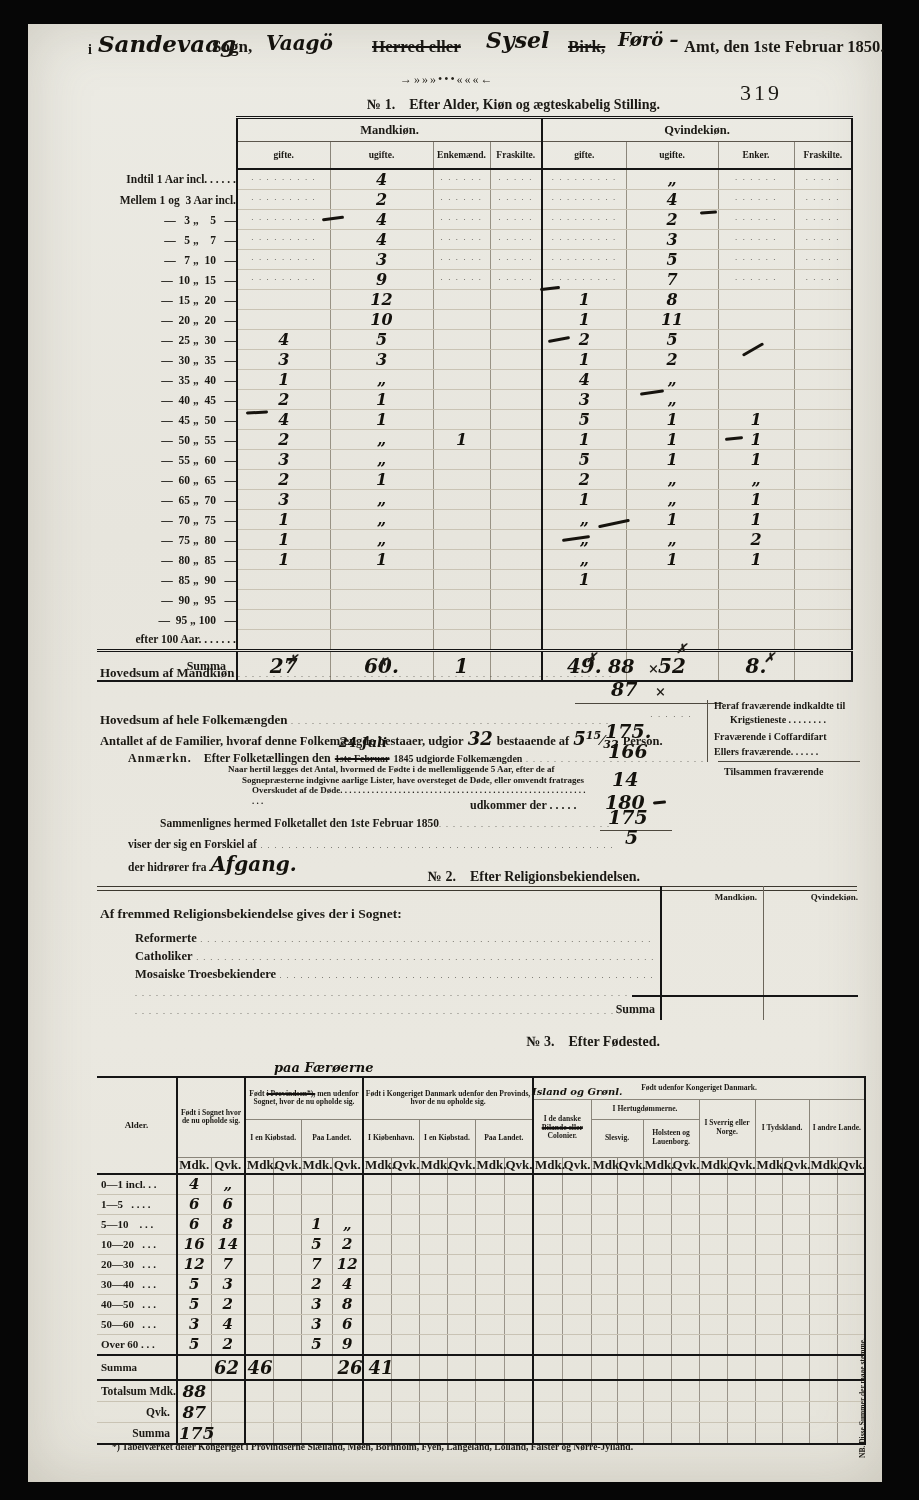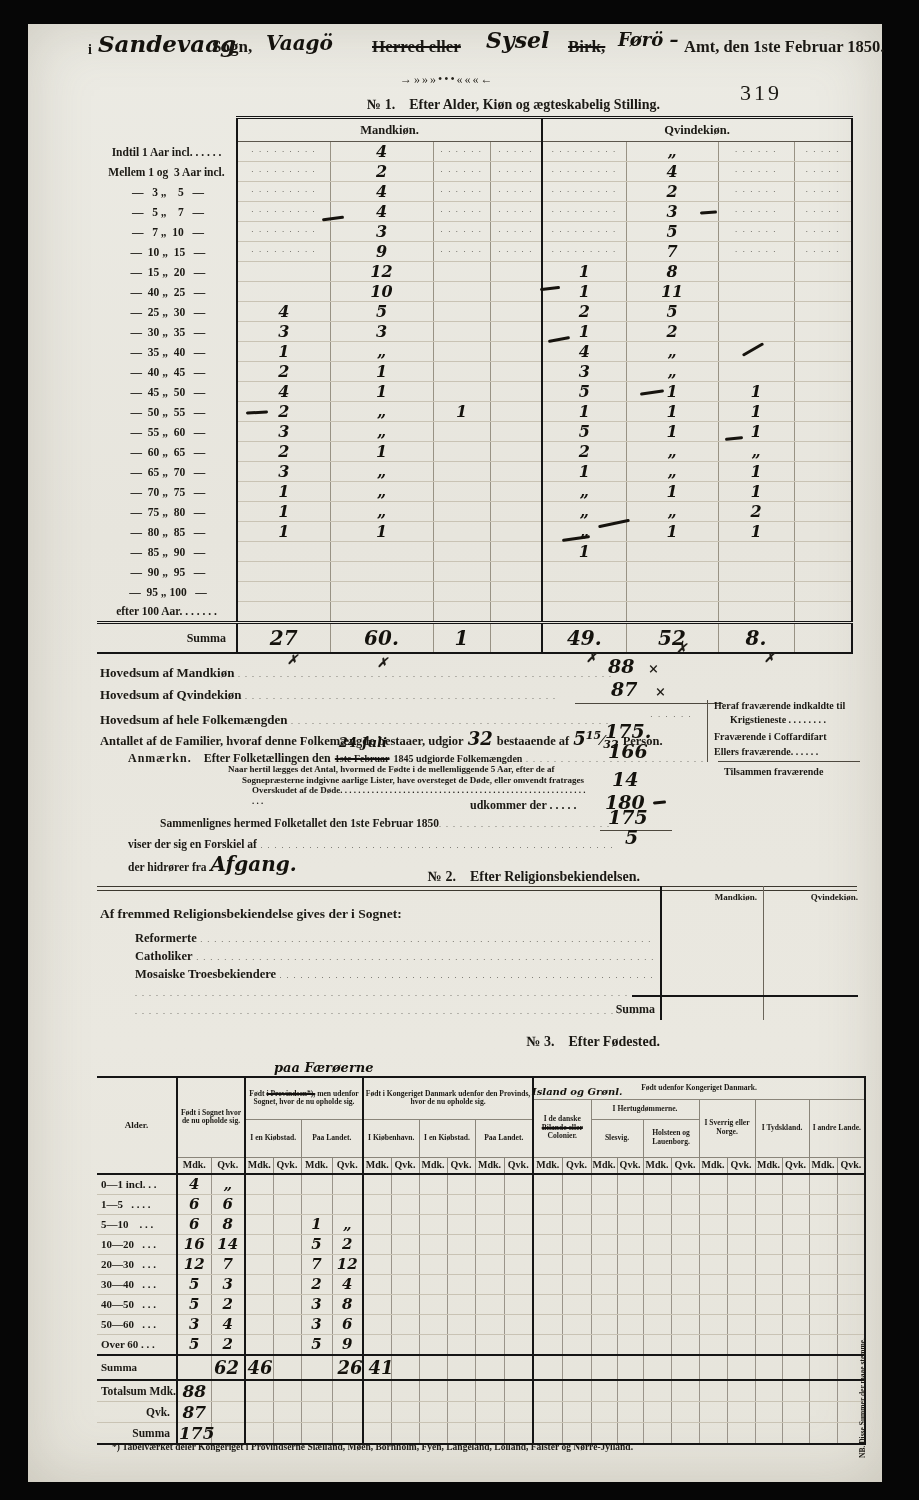--- a/index.html
+++ b/index.html
@@ -19,21 +19,21 @@
   
   table{border-collapse:collapse;table-layout:fixed;}
   .t1{position:absolute;left:97px;top:116px;width:755px;}
   .t1 th,.t1 td{padding:0;overflow:hidden;}
   .t1 .grp{border-top:3px double #151515;border-bottom:1px solid #5c564c;height:22px;
            font-size:12.5px;font-weight:700;border-left:1px solid #8a857a;}
   .t1 .sub{height:26px;font-size:9.5px;font-weight:700;border-bottom:2px solid #151515;
            border-left:1px solid #8a857a;}
   .t1 .hempty{border:none;}
   .t1 td{height:19px;text-align:center;border-bottom:1px solid #c9c3b4;border-left:1px solid #989284;}
-  .t1 td.t1lbl{border:none;text-align:center;font-size:11.5px;font-weight:700;white-space:pre;
+  .t1 td.t1lbl{border:none;text-align:right;font-size:11.5px;font-weight:700;white-space:pre;
                font-family:"Liberation Serif",serif;}
   .t1 .hv-l{border-left:2px solid #151515 !important;}
   .t1 .hv-r{border-right:2px solid #151515 !important;}
   .hwn{font-family:"DejaVu Serif",serif;font-style:italic;font-weight:700;font-size:16px;color:#14120d;}
   .t1 tr.sumrow td{border-top:3px double #151515;border-bottom:2px solid #151515;height:28px;}
   .t1 tr.sumrow td.hwn{font-size:20px;}
   .t1 tr.sumrow td.t1lbl{border-top:3px double #151515;font-size:12px;text-align:right;padding-right:10px;}
 
   
   .sumline{position:absolute;left:100px;width:512px;white-space:nowrap;overflow:hidden;}
@@ -55,21 +55,21 @@
   .t3{position:absolute;left:97px;top:1076px;width:762px;}
   .t3 th,.t3 td{padding:0 1px;overflow:visible;}
   .t3 th{font-size:7.6px;font-weight:700;line-height:1.15;border-left:1px solid #8a857a;
          border-bottom:1px solid #8a857a;vertical-align:middle;text-align:center;}
   .t3 th.top{border-top:2px solid #151515;}
   .t3 td{height:19px;text-align:center;border-left:1px solid #9a948a;border-bottom:1px solid #c9c3b4;}
   .t3 .hr{border-right:2px solid #151515 !important;}
   .t3 .alder{border-left:none;border-right:2px solid #151515;border-bottom:2px solid #151515;font-size:9px;}
   .t3 td.t3lbl{border-left:none;border-right:2px solid #151515;text-align:left;font-size:11px;
                font-weight:700;white-space:pre;padding-left:4px;}
-  .t3 .mqrow th{height:15px;font-size:10px;border-bottom:2px solid #151515;}
+  .t3 .mqrow th{height:15px;font-size:13px;border-bottom:2px solid #151515;}
   .t3 .hwn{font-size:15px;}
   .t3 tr.sumrow td{border-top:2px solid #151515;border-bottom:2px solid #151515;height:23px;}
   .t3 tr.sumrow .hwn{font-size:18px;padding-left:36px;}
   .t3 tr.totrow td{height:20px;}
   .t3 tr.totrow td.t3lbl{text-align:right;padding-right:6px;font-size:11.5px;}
   .t3 tr.totlast td{border-bottom:2px solid #151515;}
   .t3 .hw-over{position:absolute;font-family:"DejaVu Serif",serif;font-style:italic;font-weight:700;
                color:#14120d;white-space:nowrap;}
   .blk{display:block;}
 
@@ -110,20 +110,31 @@
         <col style="width:92px">
         <col style="width:76px">
         <col style="width:58px">
     </colgroup>
     <thead>
       <tr>
         <th class="hempty"></th>
         <th class="grp hv-l" colspan="4">Mandkiøn.</th>
         <th class="grp hv-l hv-r" colspan="4">Qvindekiøn.</th>
       </tr>
+      <tr>
+        <th class="hempty"></th>
+        <th class="sub hv-l">gifte.</th>
+        <th class="sub">ugifte.</th>
+        <th class="sub">Enkemænd.</th>
+        <th class="sub">Fraskilte.</th>
+        <th class="sub hv-l">gifte.</th>
+        <th class="sub">ugifte.</th>
+        <th class="sub">Enker.</th>
+        <th class="sub hv-r">Fraskilte.</th>
+      </tr>
     </thead>
     <tbody id="t1-body">
         <tr>
           <td class="t1lbl">Indtil 1 Aar incl. . . . . .</td>
           <td class="pd hv-l">· · · · · · · · ·</td>
           <td class="hwn">4</td>
           <td class="pd">· · · · · ·</td>
           <td class="pd">· · · · ·</td>
           <td class="pd hv-l">· · · · · · · · ·</td>
           <td class="hwn">„</td>
@@ -190,21 +201,21 @@
           <td class="hwn hv-l"></td>
           <td class="hwn">12</td>
           <td class="hwn"></td>
           <td class="hwn"></td>
           <td class="hwn hv-l">1</td>
           <td class="hwn">8</td>
           <td class="hwn"></td>
           <td class="hwn hv-r"></td>
         </tr>
         <tr>
-          <td class="t1lbl"> —  40 „  25   —</td>
+          <td class="t1lbl"> —  20 „  20   —</td>
           <td class="hwn hv-l"></td>
           <td class="hwn">10</td>
           <td class="hwn"></td>
           <td class="hwn"></td>
           <td class="hwn hv-l">1</td>
           <td class="hwn">11</td>
           <td class="hwn"></td>
           <td class="hwn hv-r"></td>
         </tr>
         <tr>
@@ -413,23 +424,20 @@
   <div class="stk" style="left:725px;top:437px;width:18px;transform:rotate(-6deg);"></div>
   <div class="stk" style="left:598px;top:522px;width:32px;transform:rotate(-12deg);"></div>
   <div class="stk" style="left:562px;top:537px;width:28px;transform:rotate(-8deg);"></div>
 
   <div class="sumline" style="top:663px;">
     <span class="lb">Hovedsum af Mandkiøn</span><span class="pd"> . . . . . . . . . . . . . . . . . . . . . . . . . . . . . . . . . . . . . . . . . . . . . . . . . . . . . . . . .</span>
   </div>
   <span class="sumval" style="left:608px;top:655px;">88</span>
   <span class="xm" style="left:648px;top:661px;">×</span>
 
-  <div class="sumline" style="top:685px;">
-    <span class="lb">Hovedsum af Qvindekiøn</span><span class="pd"> . . . . . . . . . . . . . . . . . . . . . . . . . . . . . . . . . . . .    . . . . . . . . .</span>
-  </div>
   <span class="sumval" style="left:611px;top:678px;">87</span>
   <span class="xm" style="left:655px;top:684px;">×</span>
   <div class="rule" style="left:575px;top:703px;width:148px;"></div>
 
   <div class="sumline" style="top:710px;">
     <span class="lb">Hovedsum af hele Folkemængden</span><span class="pd"> . . . . . . . . . . . . . . . . . . . . . . . . . . . . . . . . . . . . . . . . . . . . . . .</span>
   </div>
   <span class="sumval" style="left:605px;top:720px;">175.</span>
 
   <div class="abs nw" style="left:100px;top:728px;">

